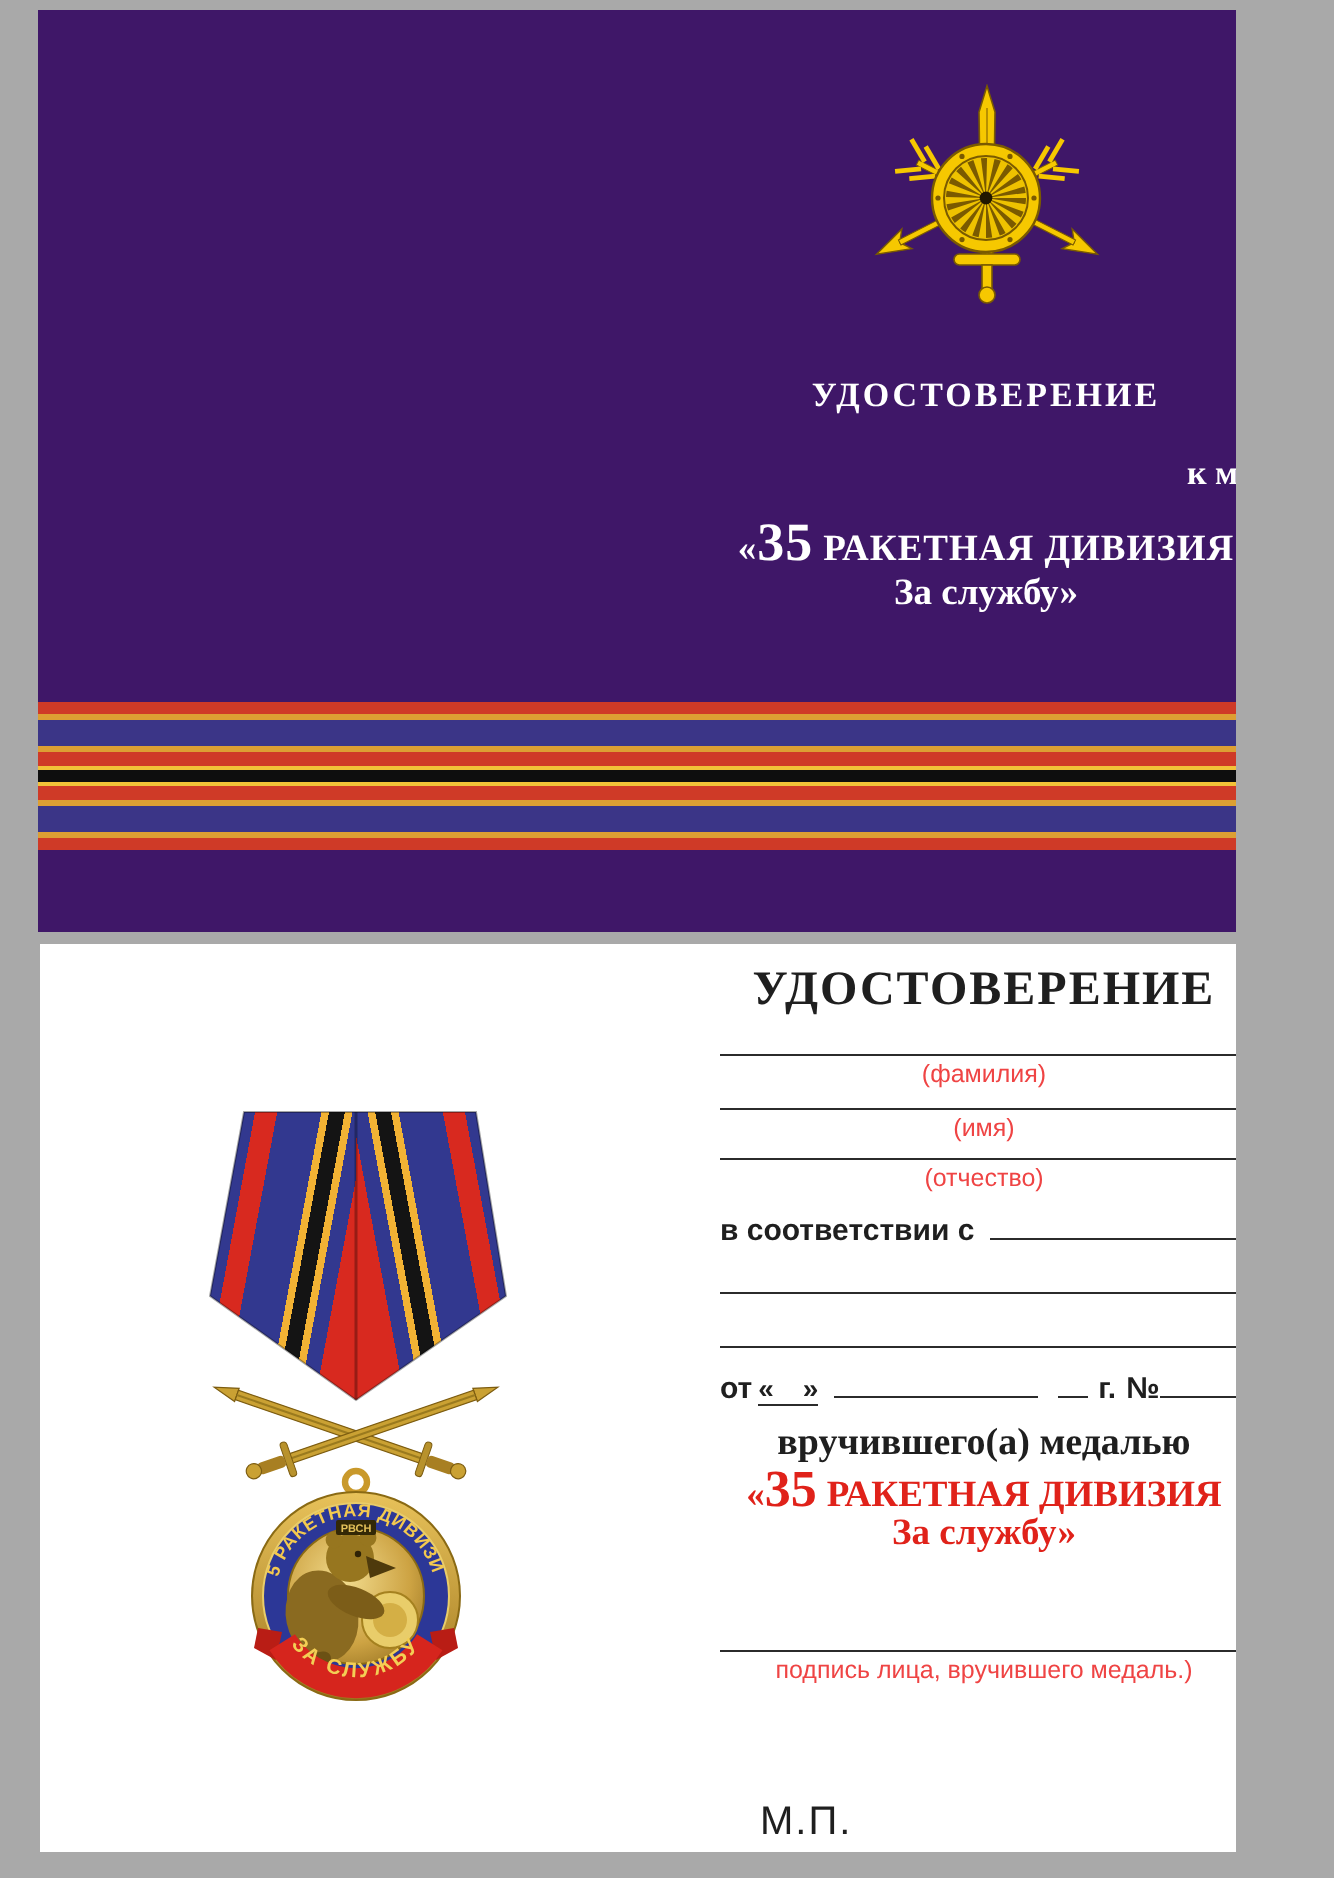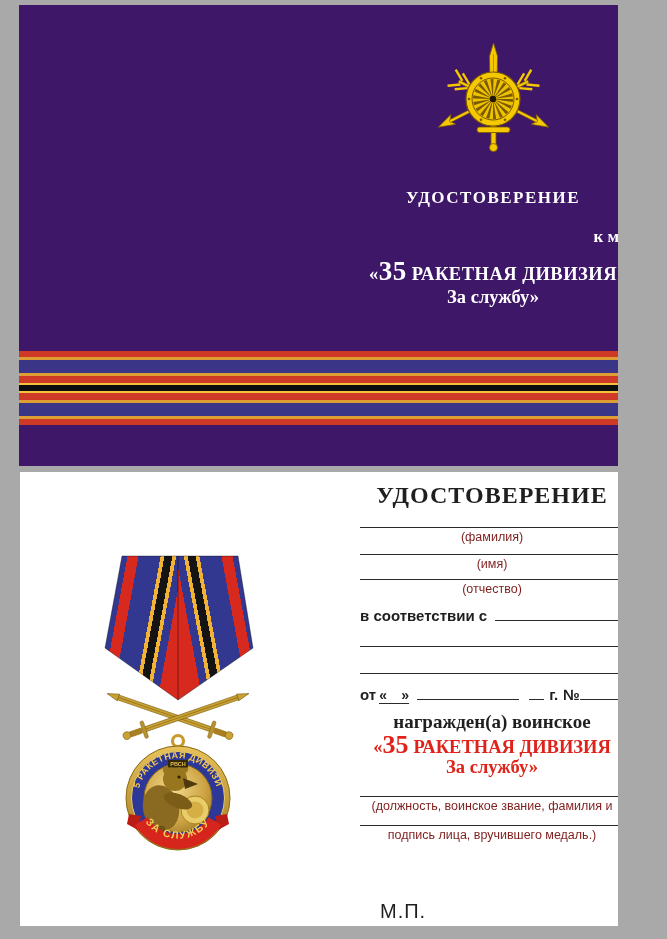--- a/index.html
+++ b/index.html
@@ -35,21 +35,21 @@
       var(--ribbon-blue) 52px 65px,
       var(--ribbon-gold) 65px 68px,
       var(--ribbon-red) 68px 74px);
   }
   
   .page{position:absolute;left:20px;top:472px;width:626px;height:454px;background:#fff;}
   .medal{position:absolute;left:75px;top:76px;width:170px;height:310px;}
   .frm{position:absolute;left:340px;width:264px;}
   .pg-title{top:10px;text-align:center;font-weight:bold;font-size:24px;letter-spacing:1px;}
   .rule{border-top:1.4px solid var(--rule,#2b2b2b);height:0;}
-  .caption{font-family:"Liberation Sans","DejaVu Sans",sans-serif;font-size:12.5px;text-align:center;margin-top:2px;color:#7f1d1d;}
+  .caption{font-family:"Liberation Sans","DejaVu Sans",sans-serif;font-size:12.5px;text-align:center;margin-top:2px;color:#ef4444;}
   .f1{top:55px}.f2{top:82px}.f3{top:107px}
   .accord{top:135px;display:flex;align-items:baseline;font-family:"Liberation Sans",sans-serif;font-weight:bold;font-size:15px;}
   .uline{display:inline-block;border-bottom:1.4px solid var(--rule,#2b2b2b);height:3px;}
   .accord .aline{flex:1;margin-left:8px;}
   .lf1{top:174px}.lf2{top:201px}
   .daterow{top:214px;width:268px;display:flex;align-items:baseline;font-family:"Liberation Sans",sans-serif;font-weight:bold;font-size:15px;}
   .uq{display:inline-flex;justify-content:space-between;width:30px;margin-left:3px;border-bottom:1.4px solid var(--rule,#2b2b2b);font-size:14px;}
   .ul1{width:102px;margin-left:8px;}
   .ul2{width:15px;margin-left:10px;}
   .gt{margin-left:5px;}
@@ -254,29 +254,25 @@
           <span>«</span>
           <span>»</span>
         </span>
       <span class="uline ul1"></span>
       <span class="uline ul2"></span>
       <span class="gt">г.</span>
       <span class="gt">№</span>
       <span class="uline ul3"></span>
     </div>
 
-    <div class="frm awarded">награжден(а) воинское</div>
+    <div class="frm awarded">вручившего(а) медалью</div>
 
     <div class="frm mn1"><span>«</span><span class="num">35</span><span class="mn-rest">РАКЕТНАЯ ДИВИЗИЯ</span></div>
     <div class="frm mn2">За службу»</div>
 
-    <div class="frm sig1">
-      <div class="rule"></div>
-      <div class="caption">(должность, воинское звание, фамилия и</div>
-    </div>
     <div class="frm sig2">
       <div class="rule"></div>
       <div class="caption">подпись лица, вручившего медаль.)</div>
     </div>
 
     <div class="seal">М.П.</div>
   </section>
 </div>
 
 </body></html>

